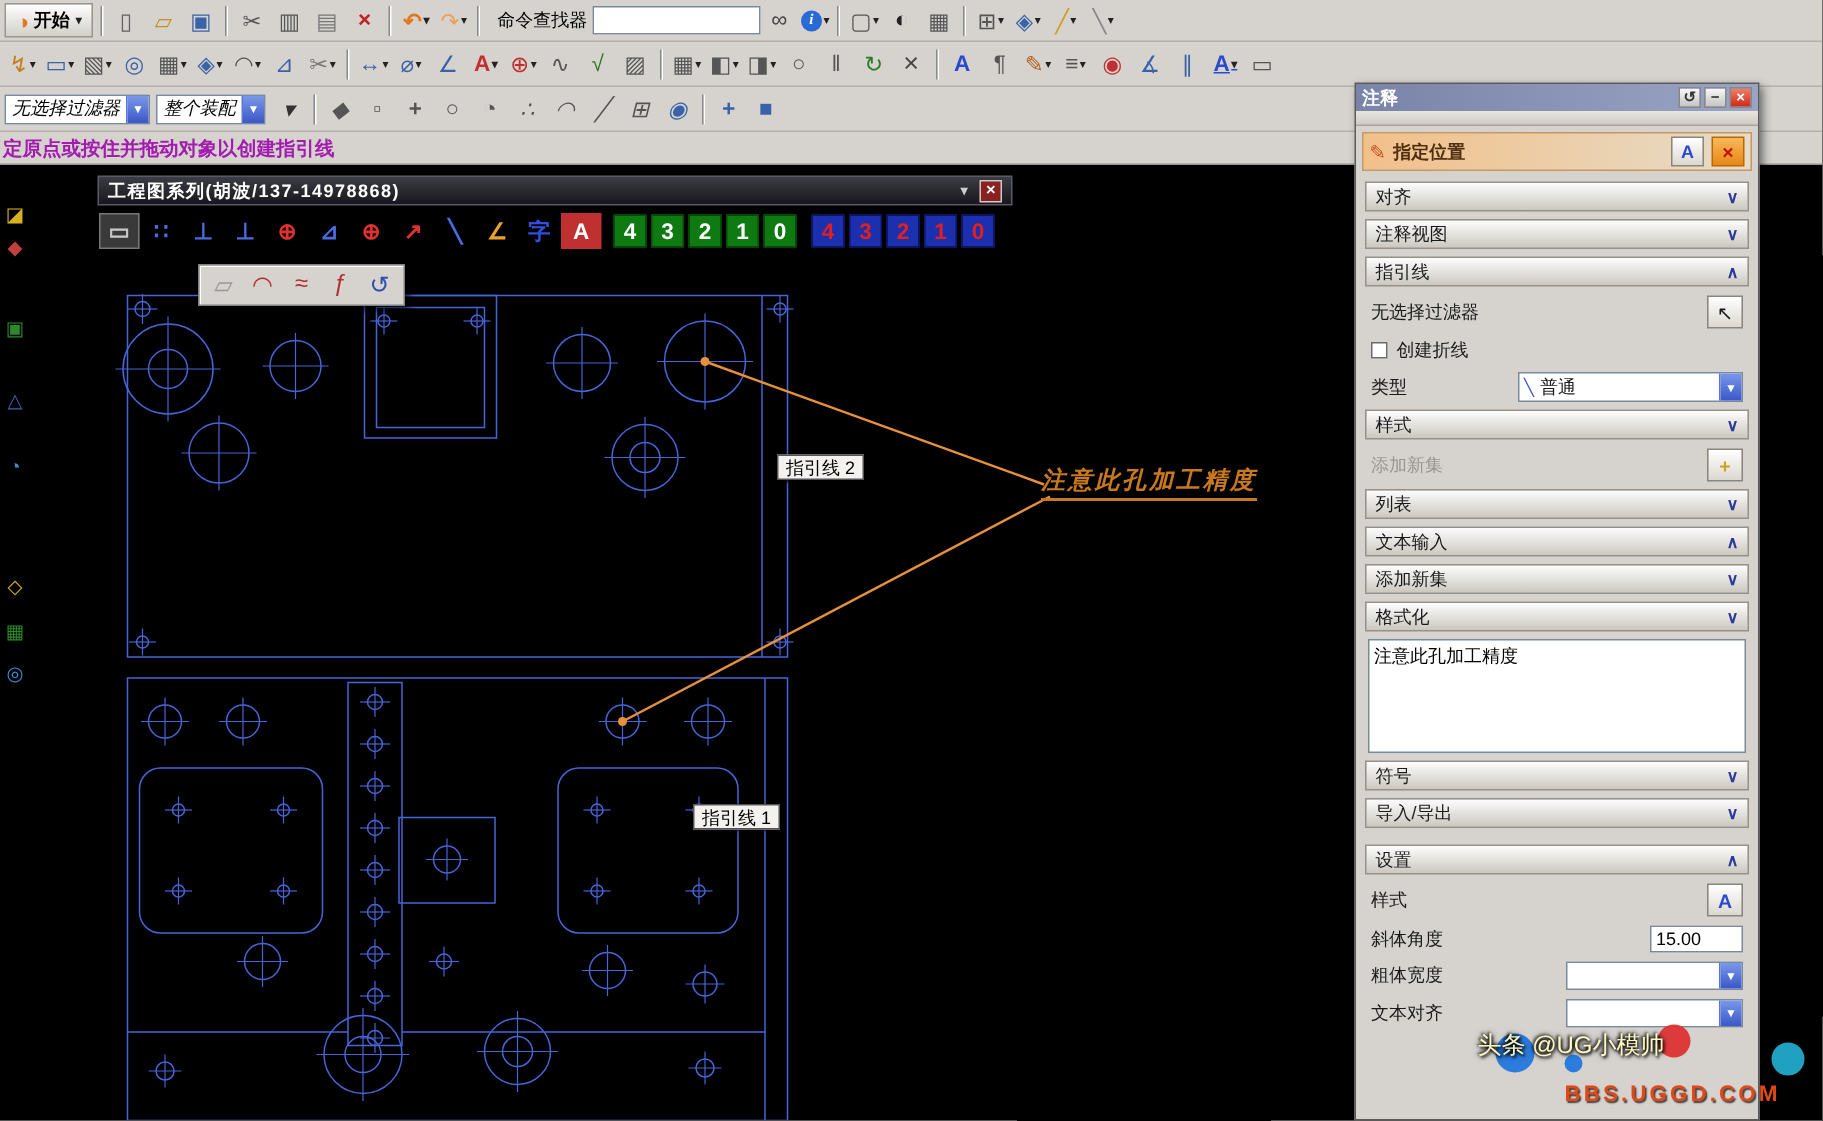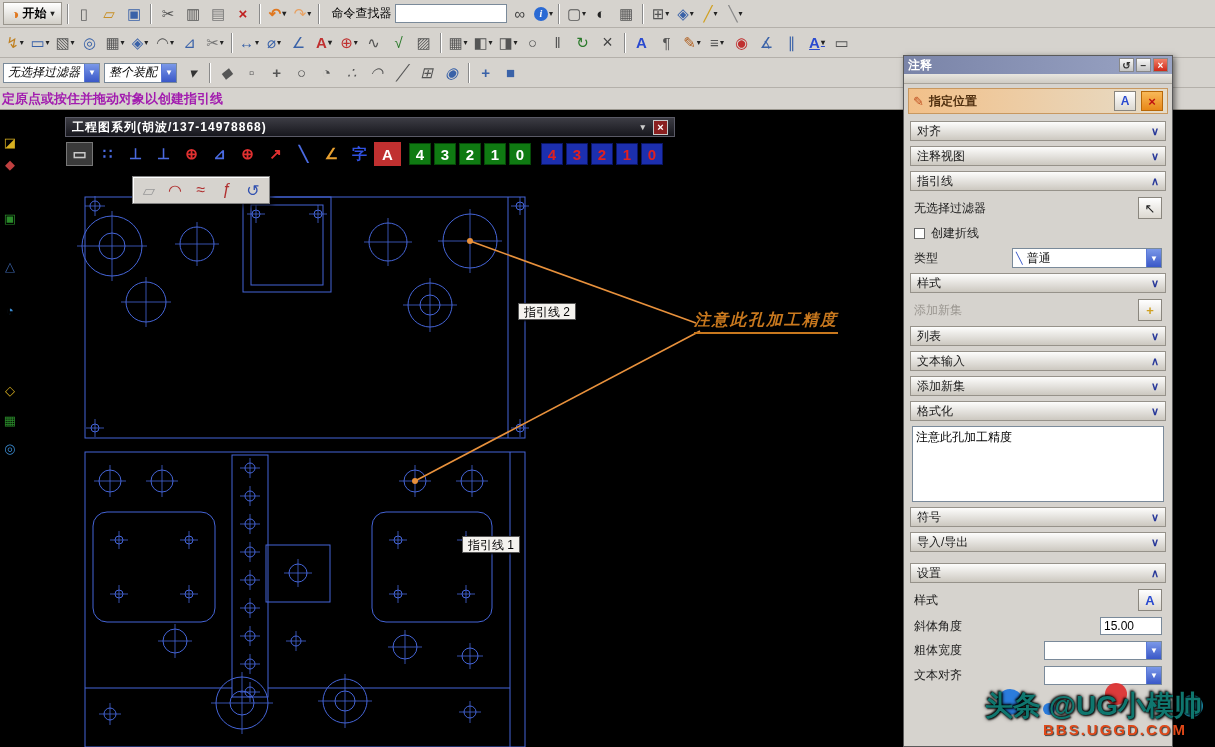--- a/index.html
+++ b/index.html
@@ -71,21 +71,21 @@
   .p-input { width:62px; height:18px; border:1px solid #7a8a9a; font-size:12px; padding:0 3px; }
   .combo.type { width:150px; height:20px; } .combo.type .combo-val { flex:1; }
   .combo.small { width:118px; height:19px; } .combo.small .combo-val { flex:1; }
   .gap8 { flex:0 0 6px; }
   .ylw { color:#d0a020; font-weight:bold; }
   .blu { color:#2a4ad0; font-weight:bold; }
 
   
   .wm { position:absolute; left:985px; top:683px; width:230px; height:64px; z-index:30; pointer-events:none; }
   .wm-dot { position:absolute; border-radius:50%; opacity:.95; }
-  .wm-text { position:absolute; left:0; top:4px; font-size:28px; font-weight:bold; color:#0f766e; white-space:nowrap; text-shadow:1px 1px 2px #000, -1px -1px 2px #000, 0 0 4px rgba(0,0,0,.8); }
+  .wm-text { position:absolute; left:0; top:4px; font-size:16px; font-weight:normal; color:#fef9c3; white-space:nowrap; text-shadow:1px 1px 2px #000, -1px -1px 2px #000, 0 0 4px rgba(0,0,0,.8); }
   .wm-sub { position:absolute; left:58px; top:38px; font-size:15px; font-weight:bold; color:#e04818; letter-spacing:2px; white-space:nowrap; text-shadow:1px 1px 1px rgba(0,0,0,.7); }
 </style>
 </head>
 <body>
 
 <div id="root">
 
   <div class="tb tb1">
     <div class="start-btn">
       <span class="start-ico">◑</span>

